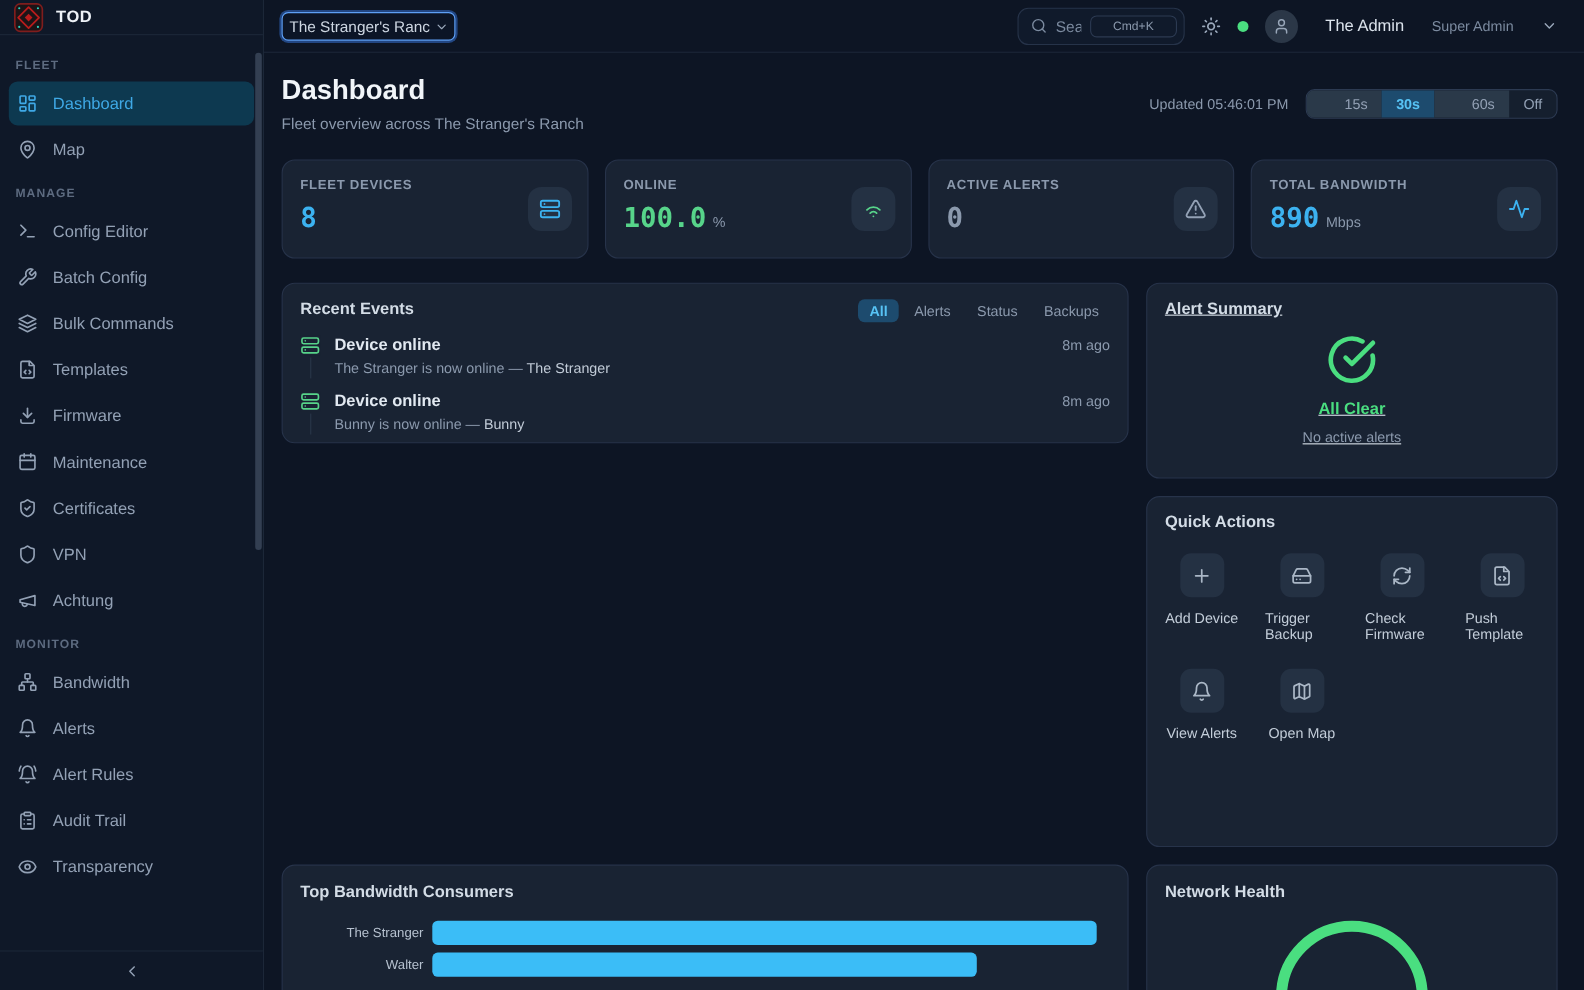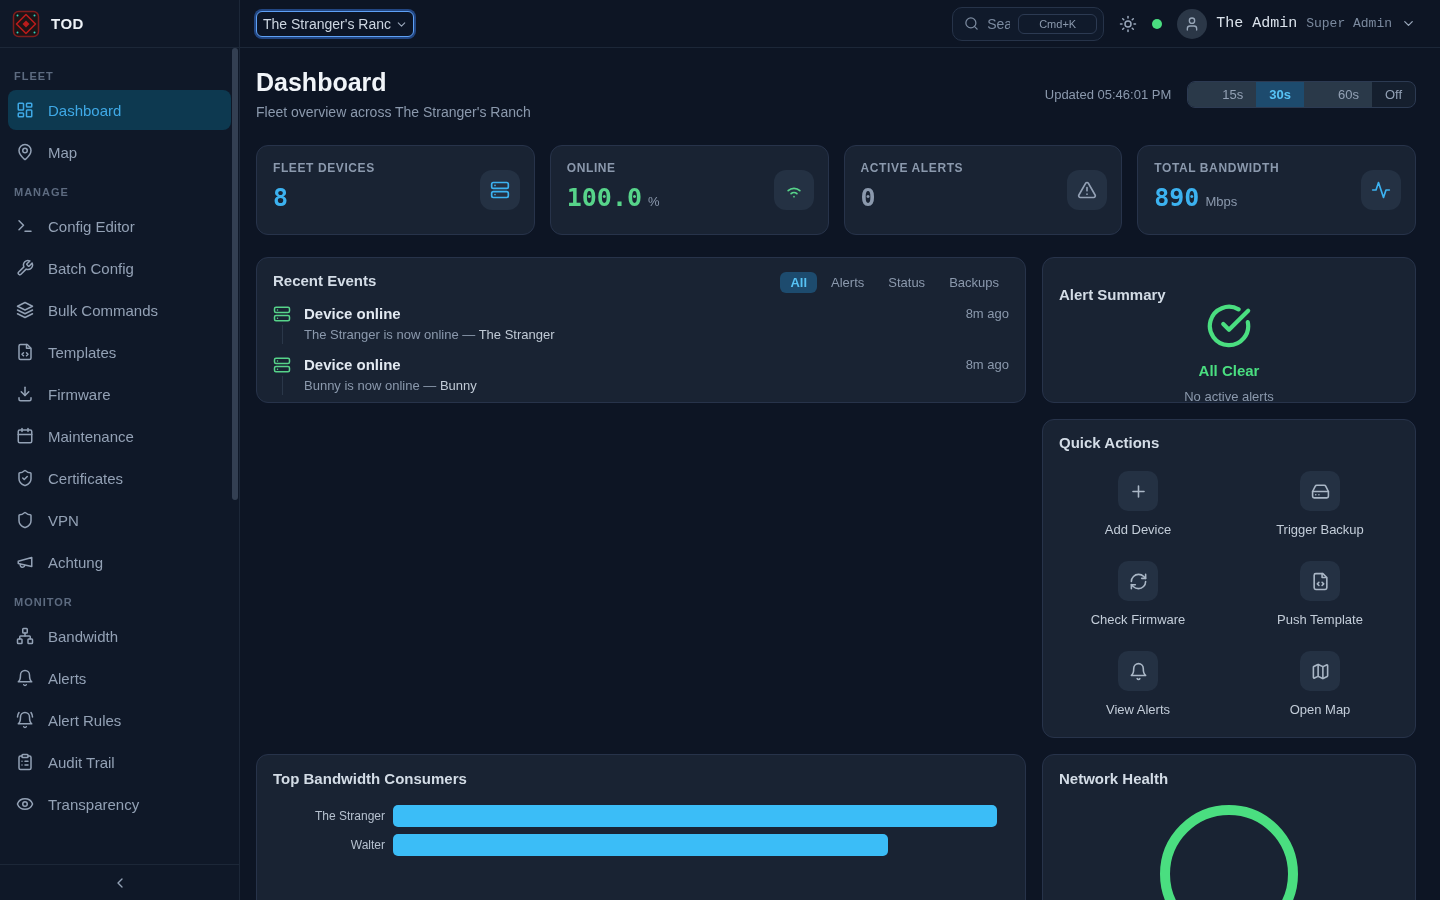--- a/index.html
+++ b/index.html
@@ -2,21 +2,21 @@
 <html><head>
 <meta charset="utf-8">
 <style>
   * { margin:0; padding:0; box-sizing:border-box; }
   html,body { width:1440px; height:900px; overflow:hidden; background:#0d1524; font-family:"Liberation Sans", sans-serif; color:#dbe3ec; }
   svg { stroke:currentColor; fill:none; stroke-width:2; stroke-linecap:round; stroke-linejoin:round; display:block; }
   .app { display:flex; width:1440px; height:900px; }
 
   
   .sidebar { position:relative; width:240px; flex:none; background:#0f1828; border-right:1px solid #1c2738; height:900px; }
-  .sidebar-header { height:48px; display:flex; align-items:center; gap:11px; padding:0 12px; border-bottom:1px solid #1c2738; }
+  .sidebar-header { height:32px; display:flex; align-items:center; gap:11px; padding:0 12px; border-bottom:1px solid #1c2738; }
   .logo { width:28px; height:28px; flex:none; }
   .brand-name { font-size:15px; font-weight:700; letter-spacing:0.5px; color:#eef2f7; }
   .nav { padding-top:10px; }
   .nav-section-label { padding:12px 14px 6px; font-size:11px; font-weight:700; letter-spacing:1px; color:#5d6b80; }
   .nav-item { display:flex; align-items:center; gap:14px; margin:2px 8px; padding:11px 8px; border-radius:8px; color:#93a1b5; font-size:15px; cursor:pointer; }
   .nav-item .nav-icon { width:18px; height:18px; flex:none; }
   .nav-item.active { background:#0d3950; color:#3fa9e6; }
   .collapse-bar { position:absolute; left:0; right:0; bottom:0; height:36px; border-top:1px solid #1c2738; display:flex; align-items:center; justify-content:center; color:#93a1b5; cursor:pointer; background:#0f1828; }
   .scroll-thumb { position:absolute; top:48px; right:1px; width:6px; height:452px; border-radius:3px; background:#333f52; }
 
@@ -26,21 +26,21 @@
   .select-wrap { position:relative; }
   .fleet-select { appearance:none; -webkit-appearance:none; width:158px; height:26px; background:#0c1526; border:1px solid #5ea0f5; box-shadow:0 0 0 2px rgba(59,130,246,0.45); border-radius:6px; color:#cdd6e1; font-size:14px; font-family:"Liberation Sans",sans-serif; padding:0 22px 0 6px; }
   .select-wrap .chev { position:absolute; right:6px; top:7px; width:13px; height:13px; color:#9aa8bb; pointer-events:none; }
   .topbar-right { margin-left:auto; display:flex; align-items:center; gap:15px; }
   .searchbox { display:flex; align-items:center; gap:8px; width:152px; height:34px; border:1px solid #263349; border-radius:10px; background:#101a2b; padding:0 6px 0 11px; color:#7b8a9f; }
   .searchbox input { flex:1; min-width:0; background:transparent; border:none; outline:none; color:#aab7c6; font-size:14px; font-family:"Liberation Sans",sans-serif; }
   .searchbox input::placeholder { color:#7b8a9f; }
   .kbd { border:1px solid #2c3a52; border-radius:6px; padding:3px 20px; font-size:11px; color:#8b99ad; white-space:nowrap; }
   .icon-btn { width:18px; height:18px; color:#9aa8bb; cursor:pointer; }
   .status-dot { width:10px; height:10px; border-radius:50%; background:#4ade80; }
-  .user-menu { display:flex; align-items:center; gap:9px; cursor:pointer;font-family:Liberation Mono, monospace; }
+  .user-menu { display:flex; align-items:center; gap:25px; cursor:pointer; }
   .avatar { width:30px; height:30px; border-radius:50%; background:#2b3747; display:flex; align-items:center; justify-content:center; color:#98a6b8; }
   .avatar svg { width:16px; height:16px; }
   .user-name { font-size:15px; color:#dbe3ec; }
   .user-role { font-size:13px; color:#7b8a9f; }
   .user-menu .chev { width:15px; height:15px; color:#9aa8bb; }
 
   
   .content { flex:1; padding:20px 24px 0 16px; overflow:hidden; }
   .page-head { display:flex; align-items:center; justify-content:space-between; margin-bottom:25px; }
   .page-title { font-size:25px; font-weight:700; color:#f1f5f9; }
@@ -79,28 +79,28 @@
   .event-line { position:absolute; left:9px; top:20px; bottom:-2px; width:1px; background:#2a3749; }
   .event-body { flex:1; min-width:0; }
   .event-top { display:flex; align-items:center; justify-content:space-between; }
   .event-title { font-size:15px; font-weight:600; color:#e2e9f1; }
   .event-time { font-size:13px; color:#8b99ad; }
   .event-desc { margin-top:5px; font-size:13px; color:#8b99ad; }
   .event-desc .device { color:#c0cad6; }
 
   
   .right-stack { grid-column:2; grid-row:1; display:flex; flex-direction:column; gap:16px; }
-  .alert-panel { height:146px; padding:28px 16px; display:flex; flex-direction:column; }
+  .alert-panel { height:178px; padding:14px 16px; display:flex; flex-direction:column;text-decoration:underline; }
   .alert-body { flex:1; display:flex; flex-direction:column; align-items:center; justify-content:center; }
   .check-icon { width:46px; height:46px; color:#4ade80; stroke-width:2.2; }
   .all-clear { margin-top:13px; font-size:15px; font-weight:700; color:#4ade80; }
   .alert-note { margin-top:10px; font-size:13px; color:#8b99ad; }
 
   .qa-panel { height:319px; padding:14px 16px; }
-  .qa-grid { display:grid; grid-template-columns:1fr 1fr; column-gap:12px; row-gap:25px; margin-top:19px;gap:24px; }
+  .qa-grid { display:grid; grid-template-columns:1fr 1fr 1fr 1fr; column-gap:12px; row-gap:25px; margin-top:19px;gap:24px; }
   .qa-item { display:flex; flex-direction:column; align-items:center; gap:11px; cursor:pointer; }
   .qa-chip { width:40px; height:40px; border-radius:10px; background:#243143; display:flex; align-items:center; justify-content:center; color:#aab7c6; }
   .qa-chip svg { width:19px; height:19px; }
   .qa-label { font-size:13px; color:#c3cdd9; }
 
   
   .bw-panel { grid-column:1; grid-row:2; padding:15px 16px; min-height:260px; }
   .bw-rows { margin-top:17px; }
   .bw-row { display:flex; align-items:center; gap:8px; margin-bottom:7px; }
   .bw-label { width:112px; flex:none; text-align:right; font-size:12px; color:#b6c1cf; }

